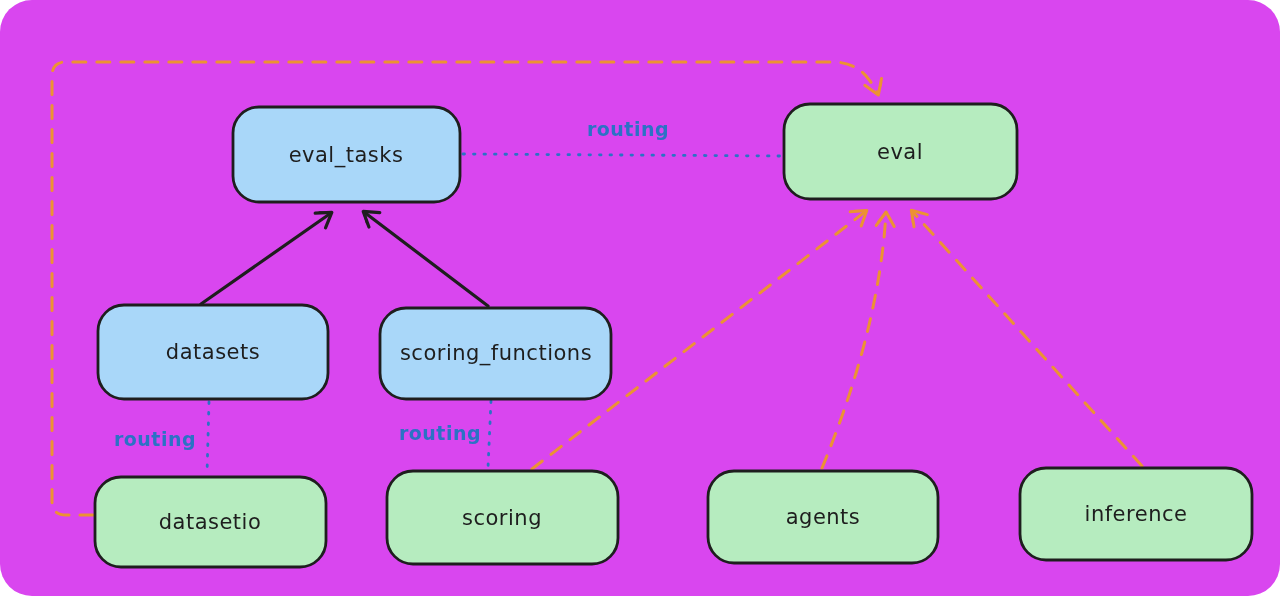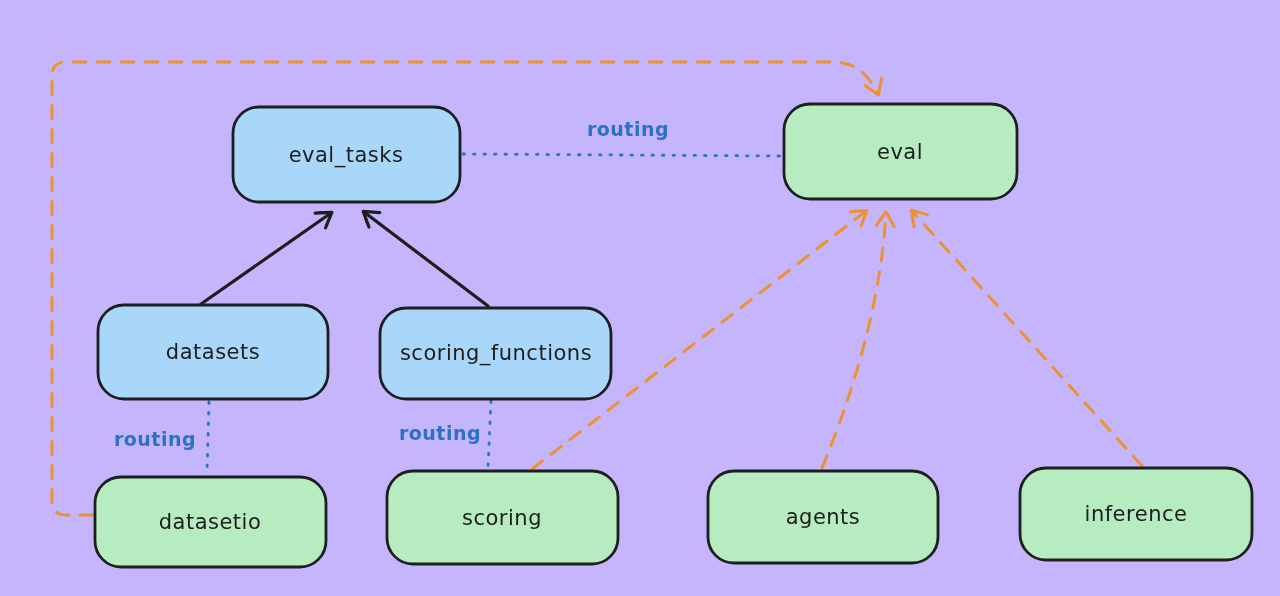--- a/index.html
+++ b/index.html
@@ -5,22 +5,23 @@
   html, body {
     margin: 0;
     padding: 0;
     background: #ffffff;
     font-family: "DejaVu Sans", "Liberation Sans", sans-serif;
   }
   .stage {
     position: relative;
     width: 1280px;
     height: 596px;
-    background: #c4b5fd;
+    background: #d946ef;
     overflow: hidden;
+    border-radius: 32px;
   }
   svg { display: block; }
   .node-box {
     stroke: #1e1e1e;
     stroke-width: 2.8;
   }
   .node-box.blue  { fill: #a9d7f9; }
   .node-box.green { fill: #b6ecbf; }
   .node-label {
     fill: #1e1e1e;

